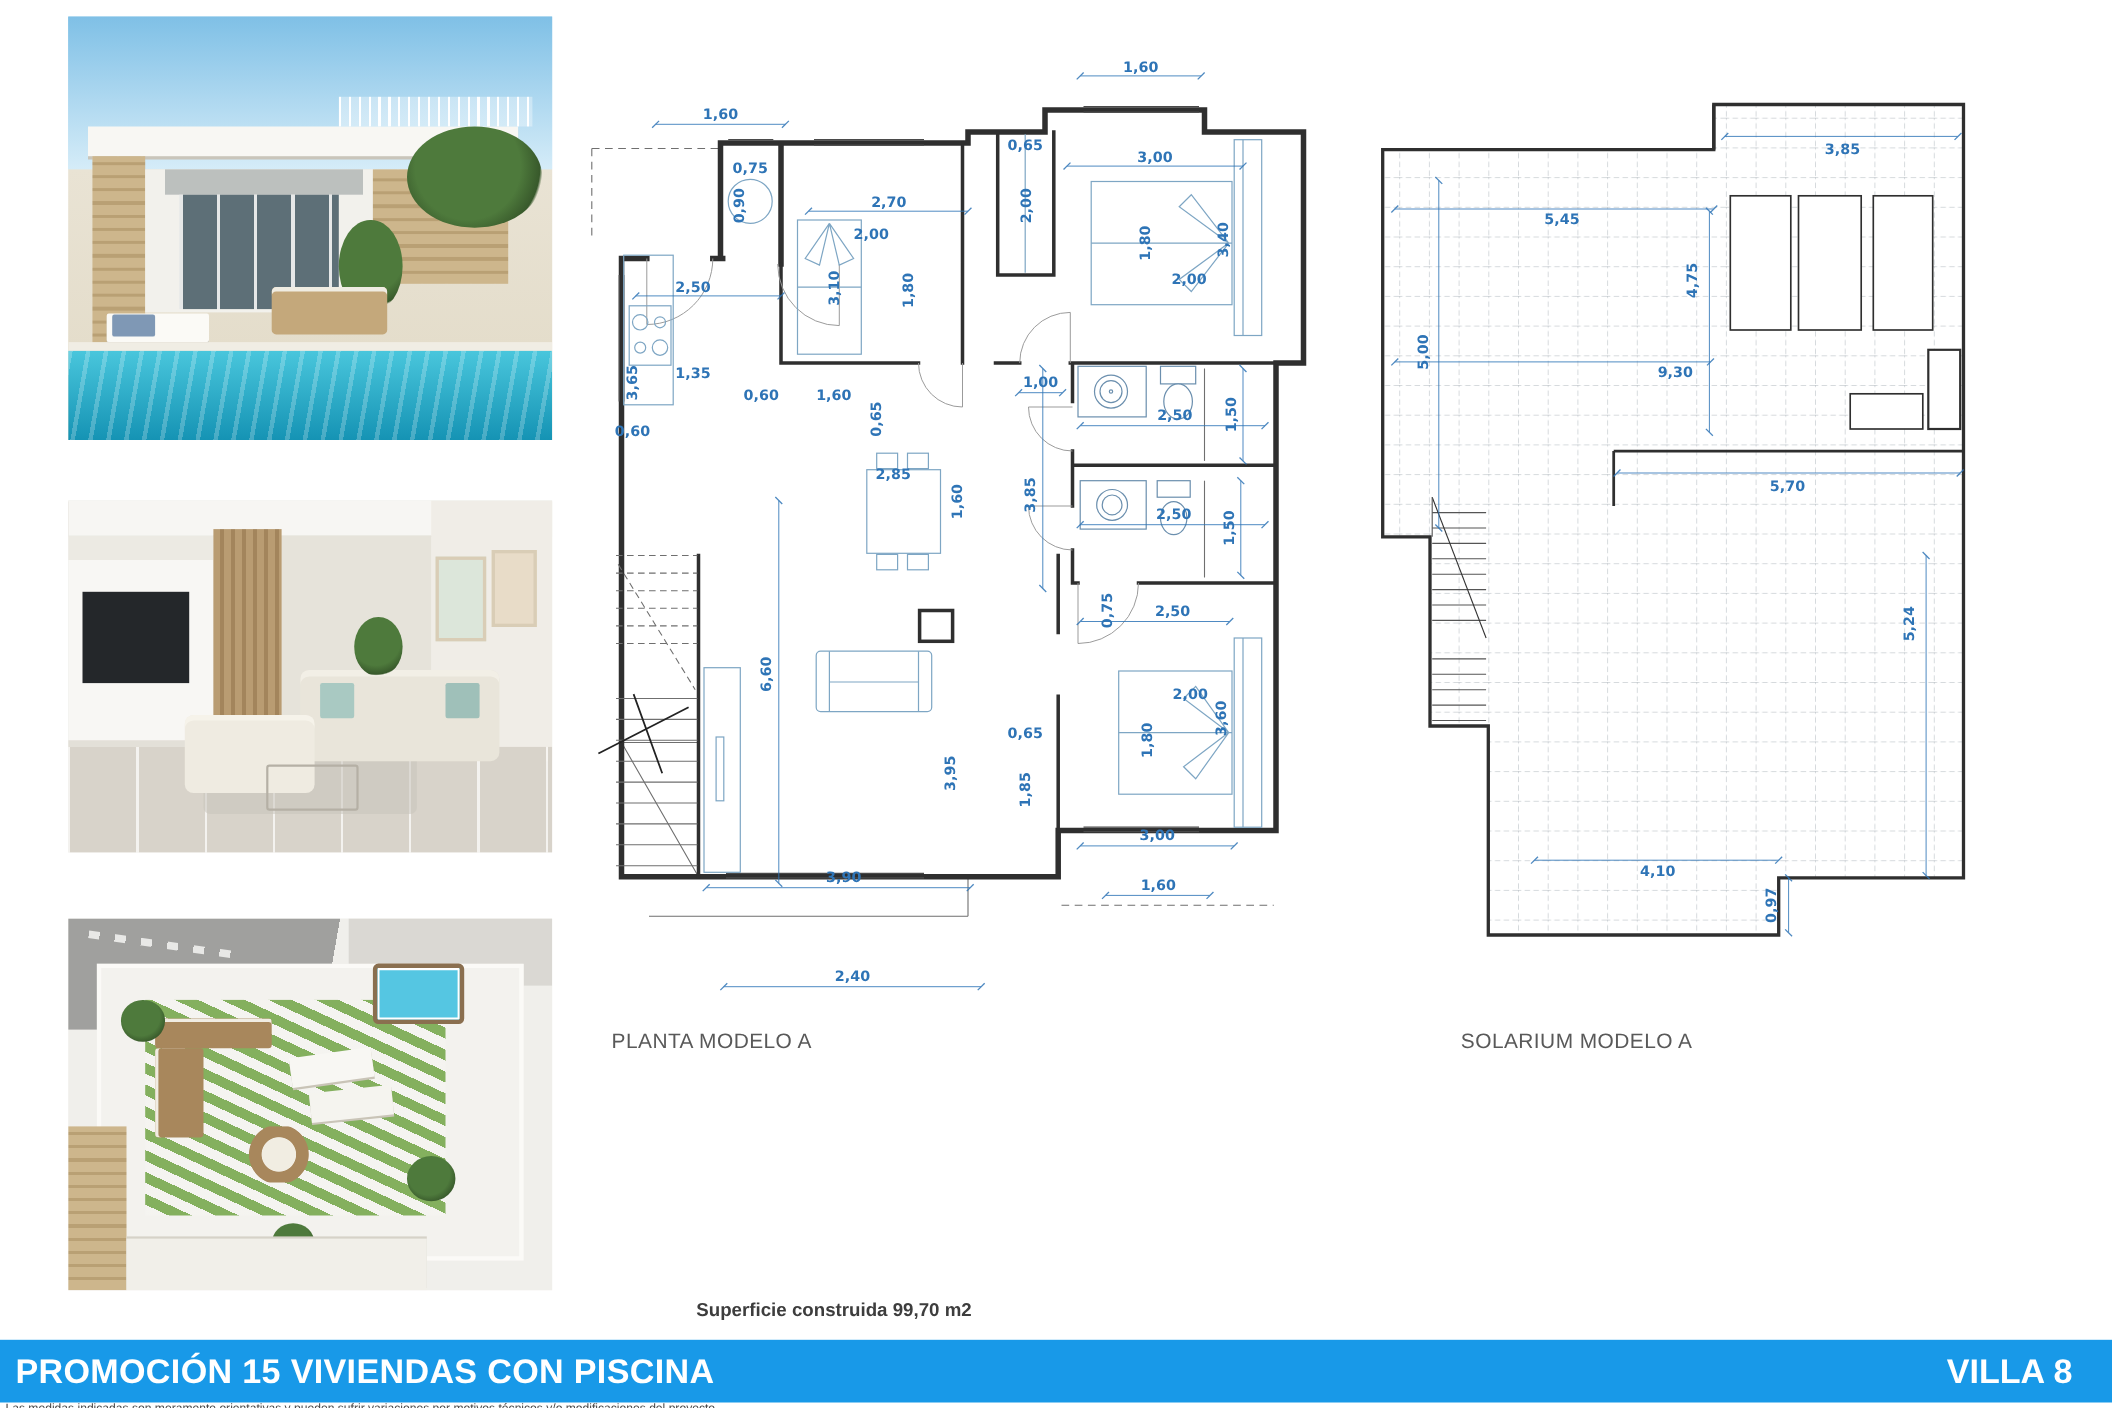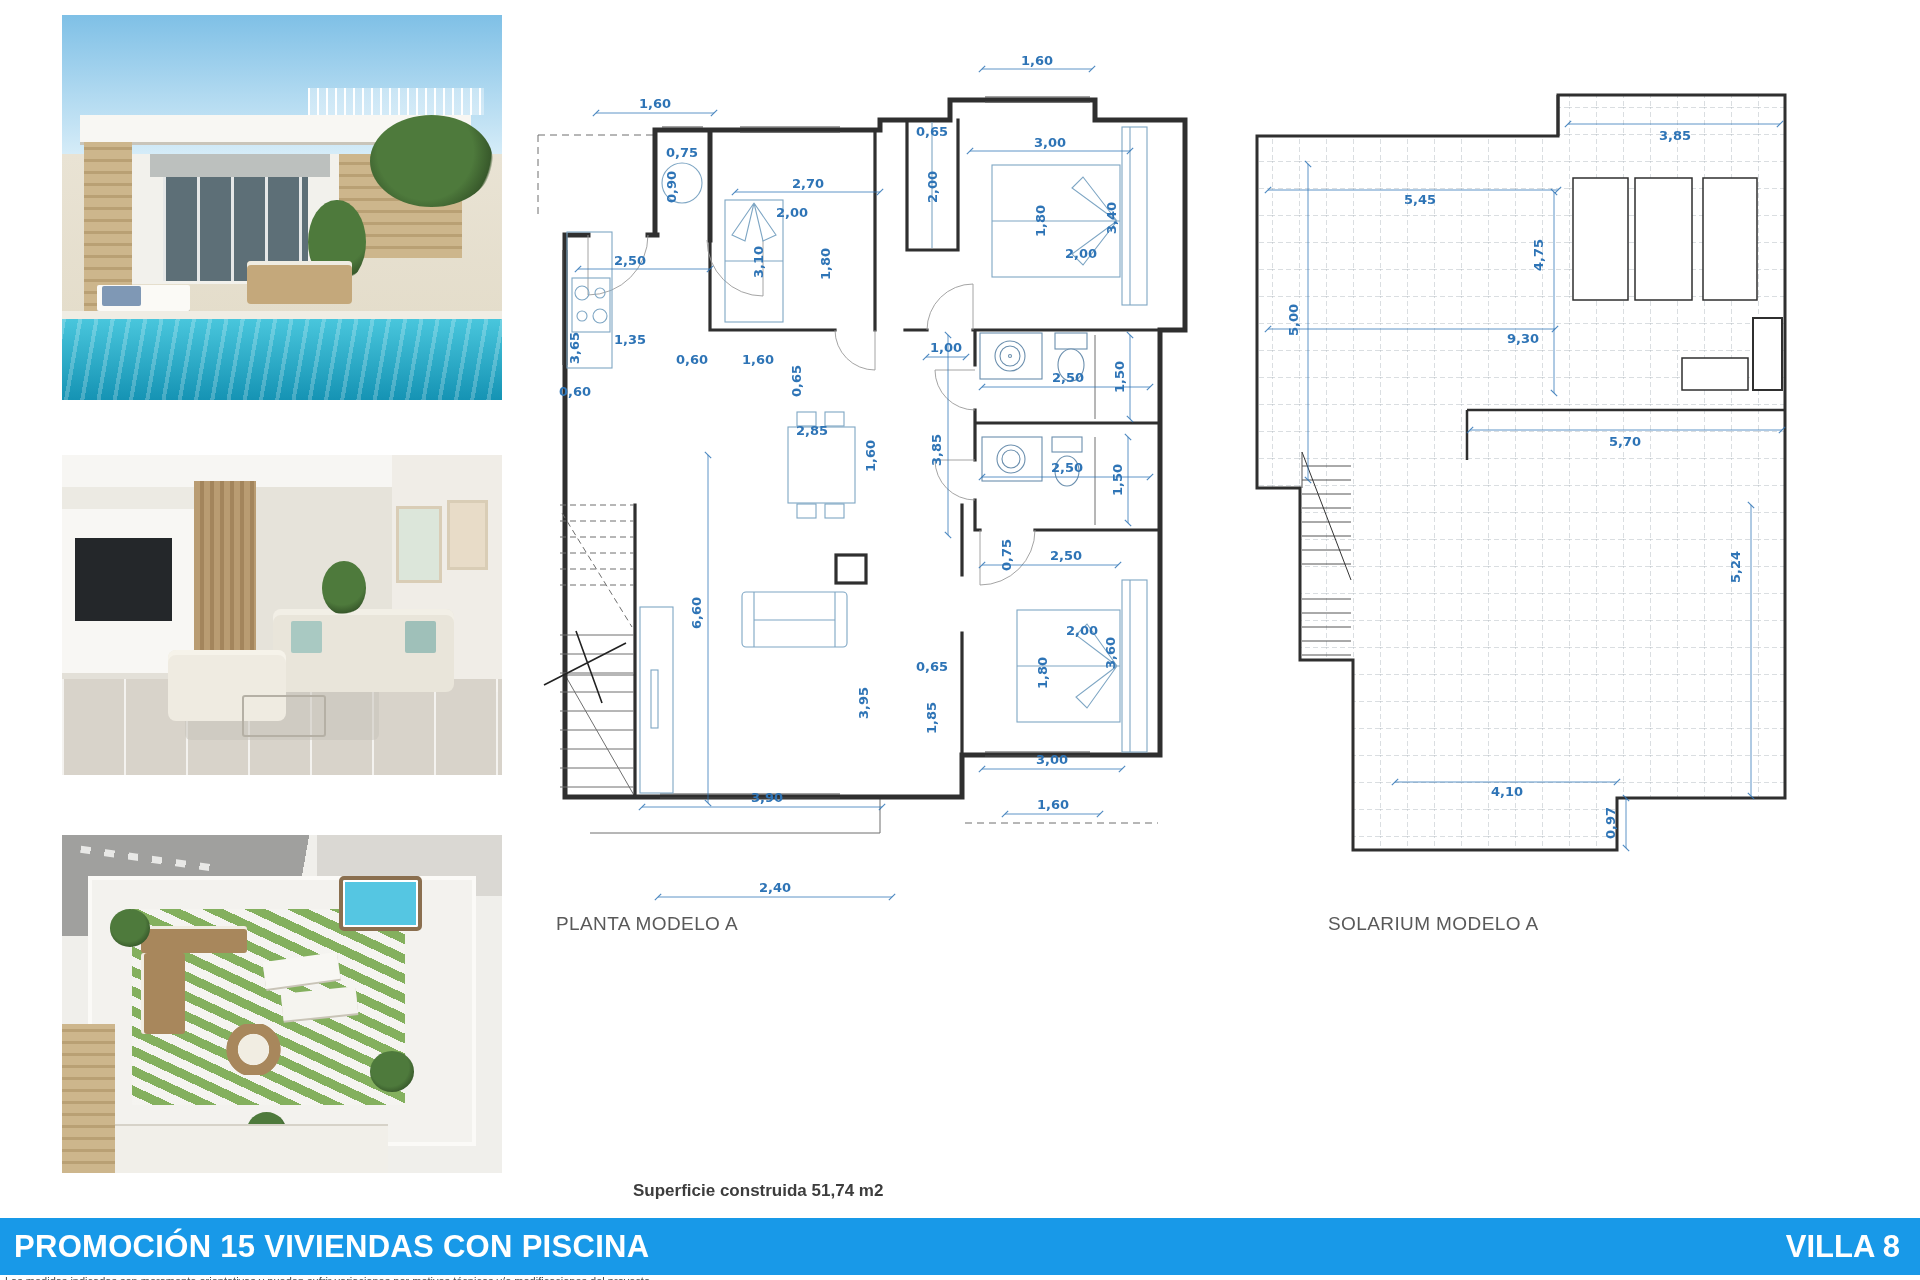--- a/index.html
+++ b/index.html
@@ -17,27 +17,27 @@
   .wall2{stroke:#2f2f2f;stroke-width:3.2;fill:none;stroke-linecap:square;}
   .thin{stroke:#6f6f6f;stroke-width:1;fill:none;}
   .furn{stroke:#7ea6c4;stroke-width:1.1;fill:none;}
   .fix{stroke:#6b8fae;stroke-width:1.1;fill:#ffffff;}
   .door{stroke:#9a9a9a;stroke-width:0.9;fill:none;}
   .win{stroke:#4a4a4a;stroke-width:1.2;fill:none;}
   .dimline{stroke:#2E74B6;stroke-width:0.9;opacity:.85;}
   text.dim{font-family:"DejaVu Sans", sans-serif;font-size:13px;font-weight:600;
            fill:#2E74B6;text-anchor:middle;}
   .plan-label{position:absolute;font-size:19px;color:#595959;letter-spacing:.4px;
-              font-family:"Liberation Sans", sans-serif;}
+              font-family:"Liberation Sans", sans-serif;margin-top:24px;}
   
   .superficie{position:absolute;left:633px;top:1181px;font-size:17px;font-weight:600;color:#3d3d3d;}
   .banner{position:absolute;left:0;top:1218px;width:1920px;height:57px;
           display:flex;align-items:center;justify-content:space-between;}
   .banner .t{color:#fff;font-size:31px;font-weight:bold;padding-left:14px;letter-spacing:.3px;}
-  .banner .v{color:#fff;font-size:31px;font-weight:bold;padding-right:20px;}
+  .banner .v{color:#fff;font-size:31px;font-weight:bold;padding-right:36px;}
   .disclaimer{position:absolute;left:5px;top:1275px;font-size:11px;color:#4a4a4a;white-space:nowrap;}
 </style>
 </head>
 <body>
 
 <div class="page">
 
   <div class="photo" style="left:62px;top:15px;width:440px;height:385px;
               background:linear-gradient(180deg,#85c4e8 0%,#cfe9f6 36%,#e9e3d4 36%,#e4ddcb 78%,#e4ddcb 78%);">
     <div style="left:0;top:0;width:100%;height:36%;background:linear-gradient(180deg,#7fc0e6,#d5ecf8);"></div>
@@ -316,21 +316,21 @@
       <text x="278" y="263" class="dim">9,30</text>
       <text x="380" y="366" class="dim">5,70</text>
       <text x="495" y="487" class="dim" transform="rotate(-90 495 487)">5,24</text>
       <text x="262" y="716" class="dim">4,10</text>
       <text x="370" y="743" class="dim" transform="rotate(-90 370 743)">0,97</text>
     </svg>
 
   <div class="plan-label" style="left:556px;top:913px;">PLANTA MODELO A</div>
   <div class="plan-label" style="left:1328px;top:913px;">SOLARIUM MODELO A</div>
 
-  <div class="superficie">Superficie construida 51,74 m2</div>
+  <div class="superficie">Superficie construida 99,70 m2</div>
 
   <div class="banner" style="background: rgb(24, 153, 232); justify-content: space-between;">
     <span class="t">PROMOCIÓN 15 VIVIENDAS CON PISCINA</span>
     <span class="v">VILLA 8</span>
   </div>
 
   <div class="disclaimer">Las medidas indicadas son meramente orientativas y pueden sufrir variaciones por motivos técnicos y/o modificaciones del proyecto.</div>
 </div>
 
 </body></html>

